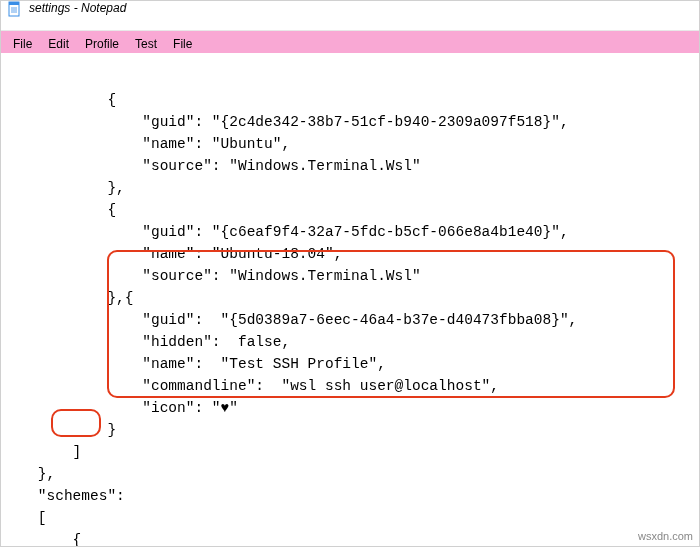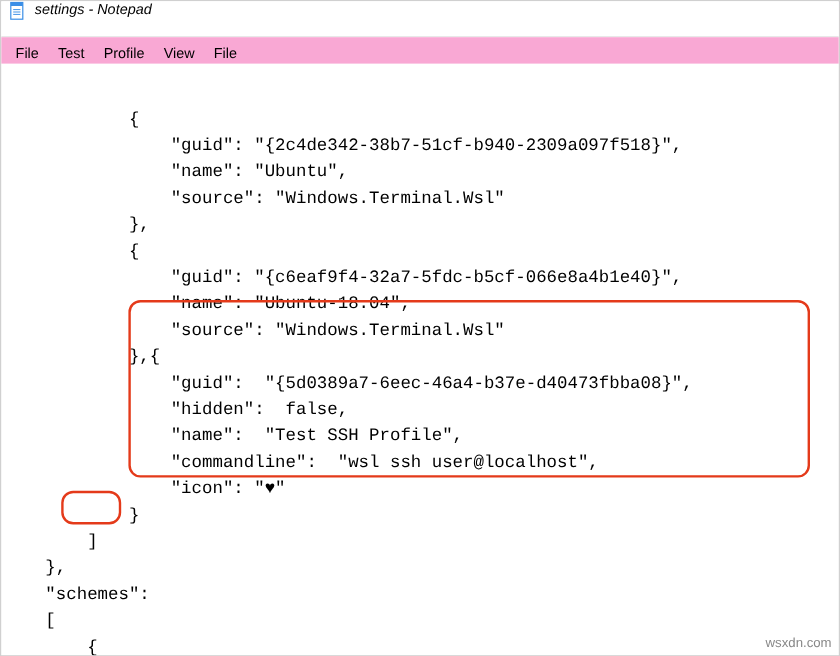--- a/index.html
+++ b/index.html
@@ -100,23 +100,23 @@
       <line x1="4" y1="7" x2="10" y2="7" stroke="#3a8ee6" stroke-width="0.8"></line>
       <line x1="4" y1="9" x2="10" y2="9" stroke="#3a8ee6" stroke-width="0.8"></line>
       <line x1="4" y1="11" x2="10" y2="11" stroke="#3a8ee6" stroke-width="0.8"></line>
     </svg>
   </span>
   <span class="title-text">settings - Notepad</span>
 </div>
 
 <div class="menubar">
   <div class="menu-item">File</div>
+  <div class="menu-item">Edit</div>
+  <div class="menu-item">Profile</div>
   <div class="menu-item">Test</div>
-  <div class="menu-item">Profile</div>
-  <div class="menu-item">View</div>
   <div class="menu-item">File</div>
 </div>
 
 <div class="content">
 <span>            {</span>
 <span>                "guid": "{2c4de342-38b7-51cf-b940-2309a097f518}",</span>
 <span>                "name": "Ubuntu",</span>
 <span>                "source": "Windows.Terminal.Wsl"</span>
 <span>            },</span>
 <span>            {</span>

